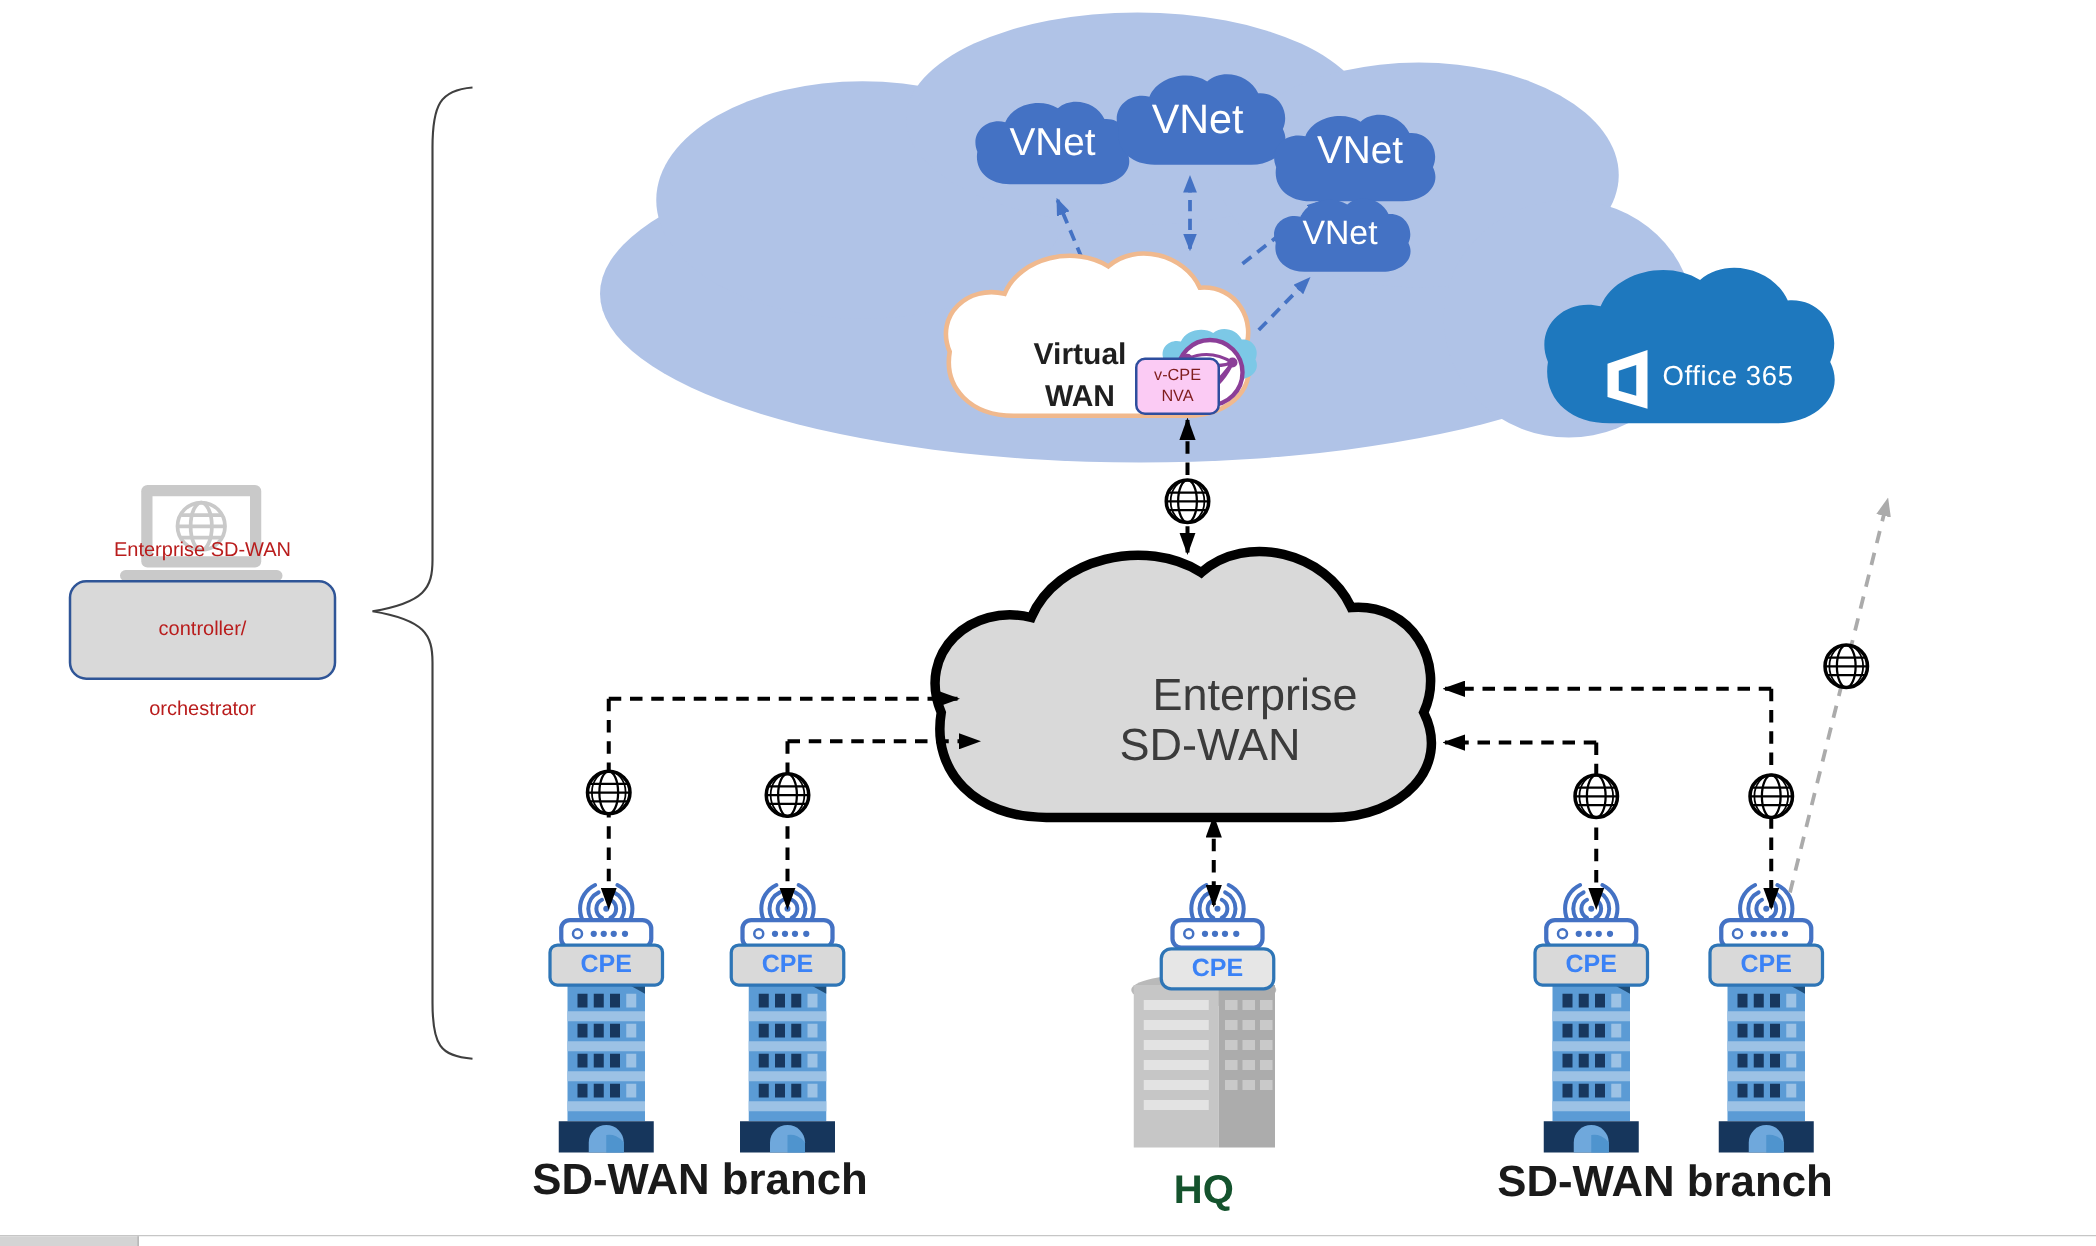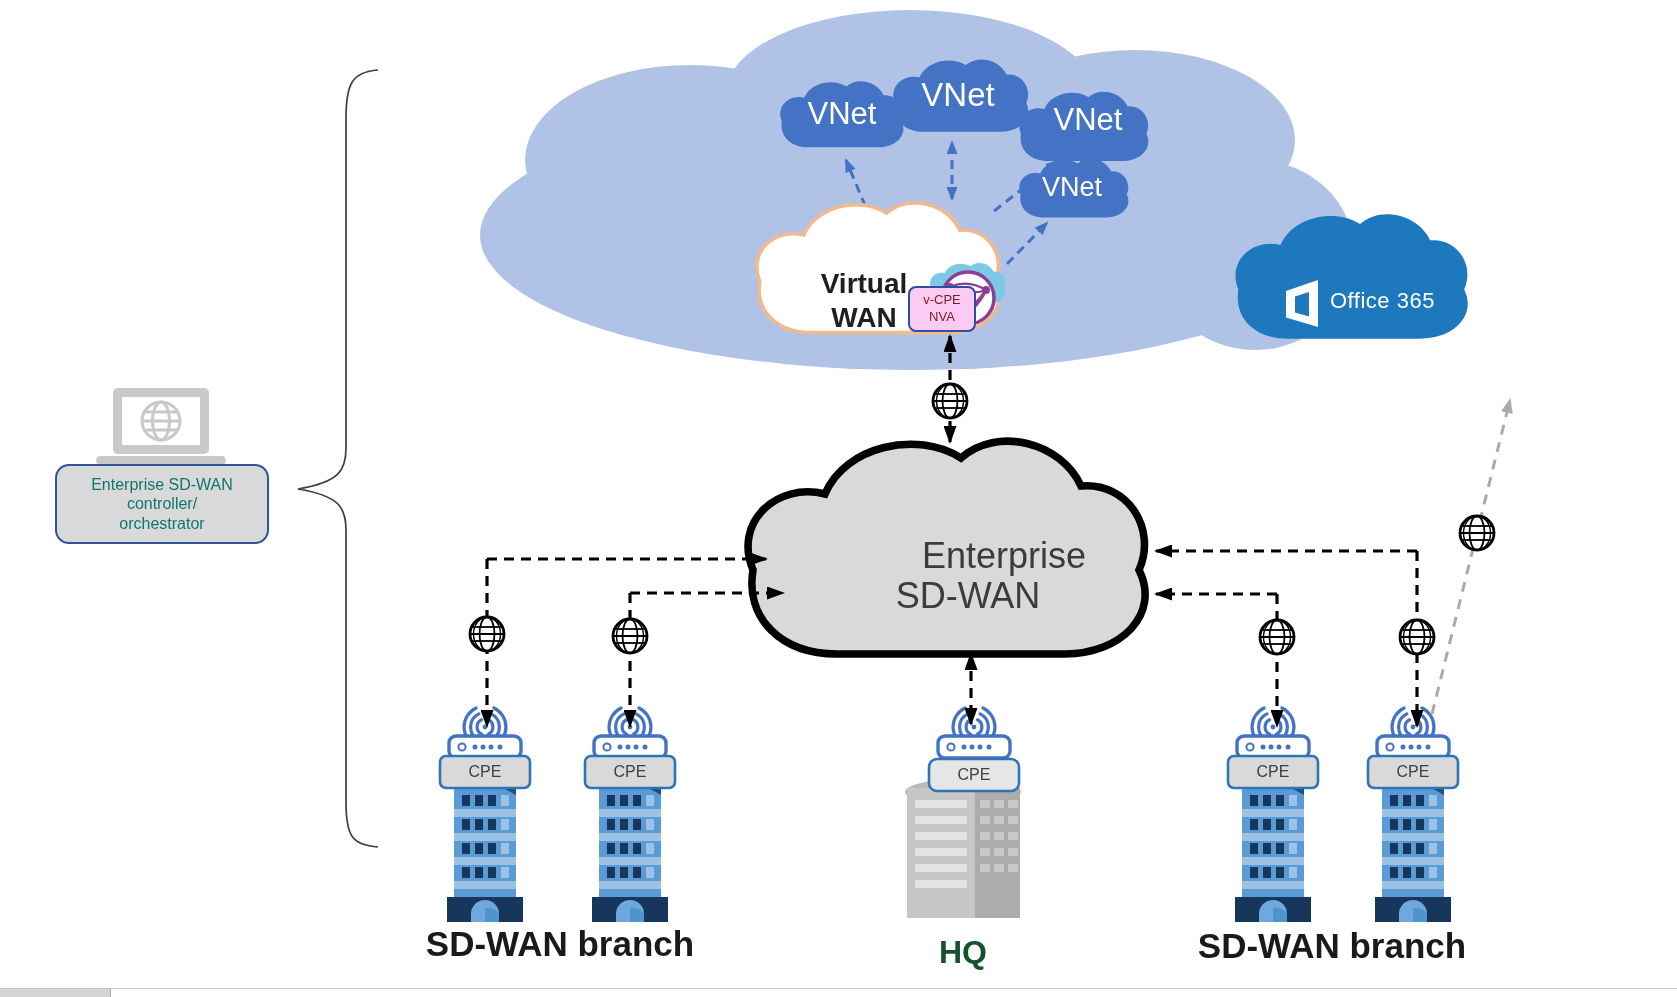--- a/index.html
+++ b/index.html
@@ -4,37 +4,37 @@
 <style>
   html,body{margin:0;padding:0;}
   body{
     width:1677px;height:997px;position:relative;overflow:hidden;
     background:#ffffff;
     font-family:"Liberation Sans",sans-serif;
   }
   svg.layer{position:absolute;left:0;top:0;width:1677px;height:997px;}
   .lbl{position:absolute;transform:translate(-50%,-50%);white-space:nowrap;}
   .vnet-label{color:#ffffff;font-size:31px;font-weight:400;}
-  .vwan-label{color:#1f1f1f;font-size:28px;font-weight:600;}
+  .vwan-label{color:#1f1f1f;font-size:24px;font-weight:600;}
   .o365-label{color:#ffffff;font-size:22px;font-weight:400;letter-spacing:.5px;}
   .ent-label{color:#3b3b3b;font-size:36px;font-weight:400;}
-  .cpe-label{color:#404040;font-size:16px;font-weight:400;}
+  .cpe-label{color:#3b82f6;font-size:20px;font-weight:700;}
   .site-label{color:#1a1a1a;font-size:35px;font-weight:700;}
   .hq-label{color:#14532d;font-size:32px;font-weight:700;}
   .nva-box{
     position:absolute;left:908px;top:286px;width:64px;height:42px;
     background:#fbcbf4;border:2.5px solid #2e4e9e;border-radius:8px;
     display:flex;flex-direction:column;align-items:center;justify-content:center;
     font-size:13px;color:#7f1d1d;line-height:1.3;
   }
   .controller-box{
     position:absolute;left:55px;top:464px;width:210px;height:76px;
     background:#d9d9d9;border:2.5px solid #2f5597;border-radius:14px;
     display:flex;flex-direction:column;align-items:center;justify-content:center;
-    font-size:16px;color:#0f766e;line-height:1.22;text-align:center;
+    font-size:16px;color:#b91c1c;line-height:1.22;text-align:center;gap:44px;
   }
   .scroll-strip{
     position:absolute;left:0;top:988px;width:1677px;height:9px;
     background:#ffffff;border-top:1px solid #c6c6c6;
   }
   .scroll-thumb{
     position:absolute;left:0;top:0;width:110px;height:9px;
     background:#d4d4d4;border-right:1px solid #adadad;
   }
 </style>

